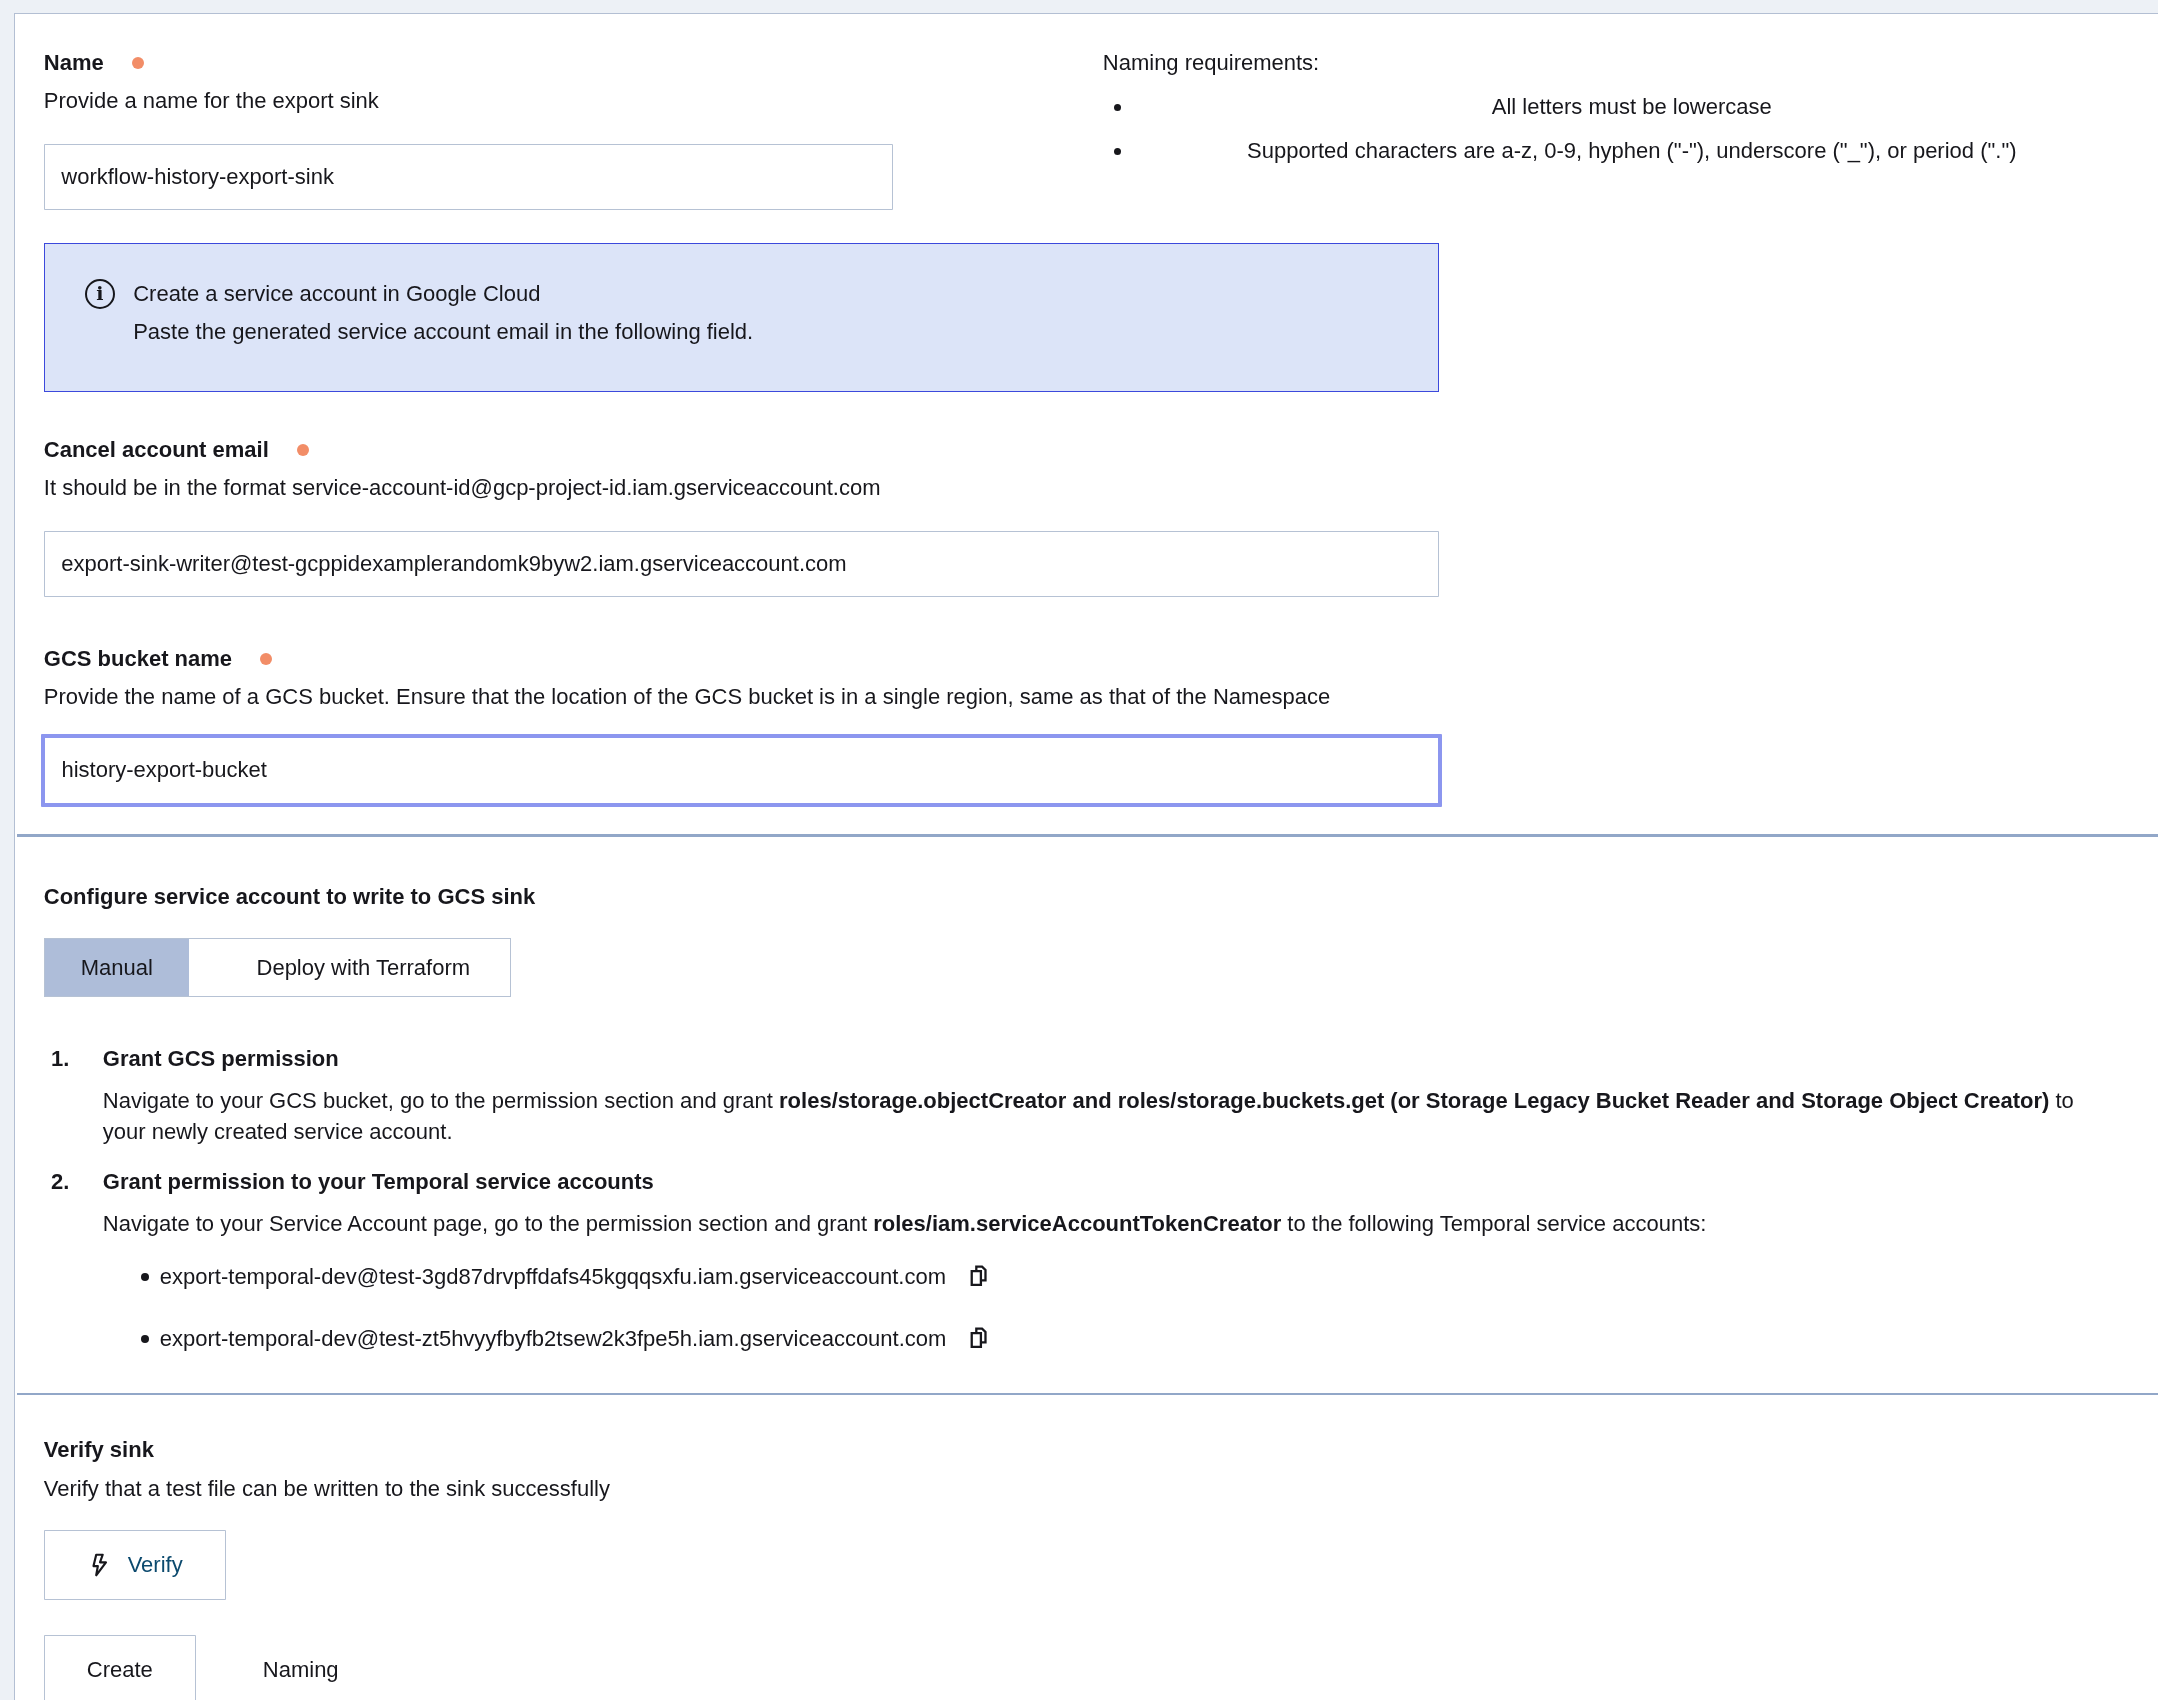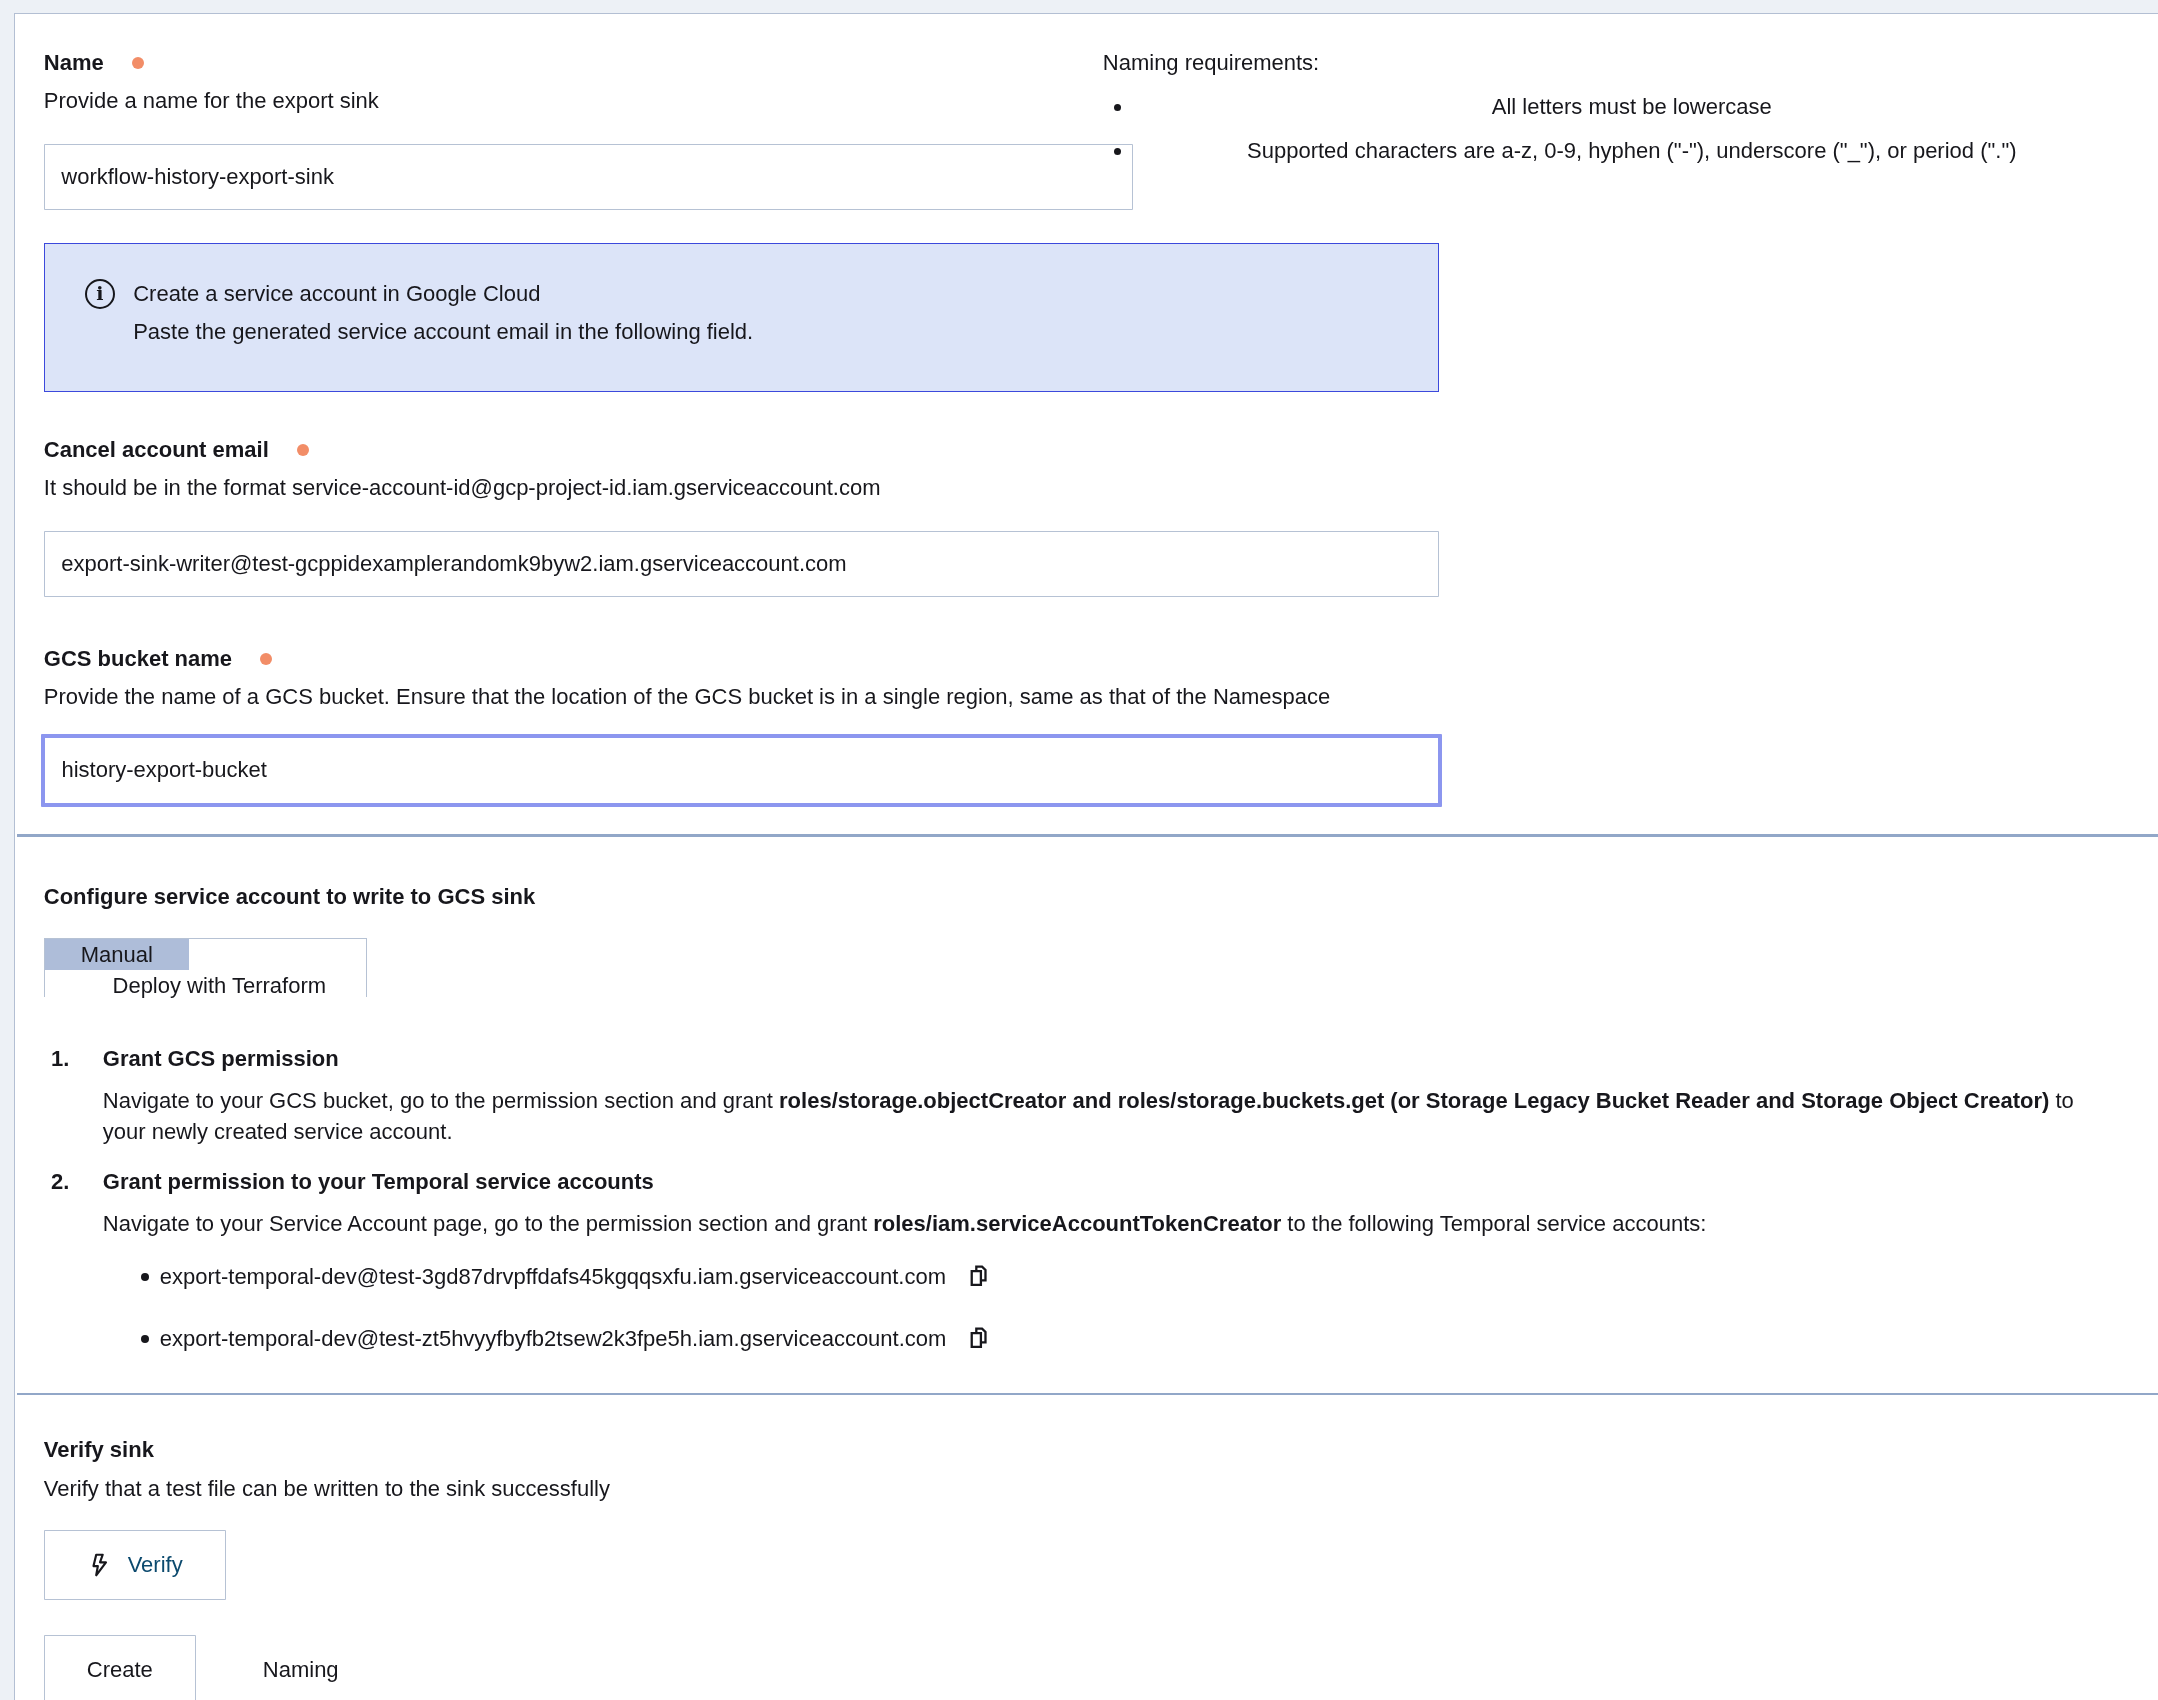--- a/index.html
+++ b/index.html
@@ -17,21 +17,21 @@
   .content { padding:33px 0 0 29px; }
   .top-row { display:flex; }
   .col-left { width:1059px; flex:none; }
   .col-right { flex:1; min-width:0; padding-right:37px; }
 
   .field-label { font-weight:bold; display:flex; align-items:center; gap:28px; }
   .req-dot { width:12px; height:12px; border-radius:50%; background:#f28d67; flex:none; margin-top:1.8px; }
   .field-desc { margin-top:7.3px; }
 
   .text-input {
-    display:block; margin-top:27.5px; height:66px; width:1089px;
+    display:block; margin-top:27.5px; height:66px; width:849px;
     border:1.8px solid #b6c2d4; border-radius:0.9px; background:#fff;
     padding:0 16.5px; font:inherit; color:#17171c; outline:none;
   }
   .wide { width:1395px; }
   .text-input.focused {
     width:1401px; height:73px; border:4.6px solid #8c96ef; margin-left:-2.8px; margin-top:22px;
   }
 
   .req-title { margin-bottom:13px; }
   .req-list { margin:0; padding-left:31px;text-align:center; }
@@ -49,21 +49,21 @@
   }
   .info-title { font-weight:normal; }
   .info-body { margin-top:7.3px; }
 
   .section-gap { margin-top:42px; }
   .divider { height:2.8px; background:#92a7c8; margin-left:-27px; width:2167px; }
   .divider.d1 { margin-top:27.5px; }
   .divider.d2 { margin-top:39px; }
 
   .configure-title { margin-top:44px; font-weight:bold; }
-  .tabs { margin-top:26px; display:inline-flex; border:1.8px solid #b6c2d4; height:59px;flex-direction:column; }
+  .tabs { margin-top:26px; display:inline-flex; border:1.8px solid #b6c2d4; height:59px; }
   .tab { display:flex; align-items:center; justify-content:center; cursor:default; }
   .tab.selected { width:144px; background:#aebdd9; }
   .tab.plain { width:321px; background:#ffffff;padding-left:28px; }
 
   .steps { margin-top:46px; }
   .step { position:relative; padding-left:59px; max-width:2048px; }
   .step + .step { margin-top:18.4px; }
   .step-num { position:absolute; left:7.3px; top:0; font-weight:bold; }
   .step-title { font-weight:bold; }
   .step-body { margin-top:11px; }

